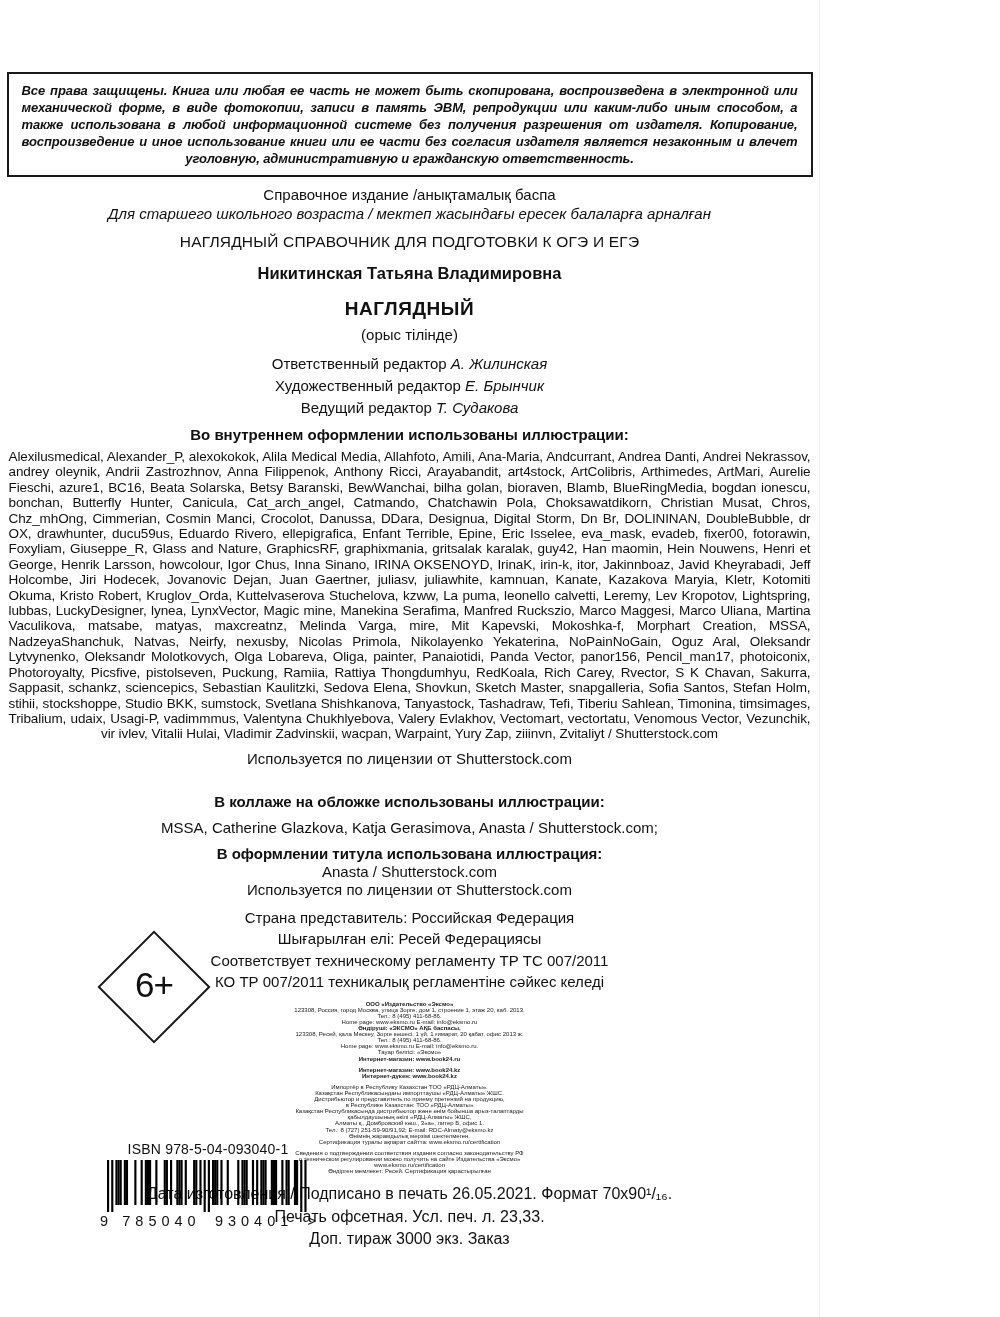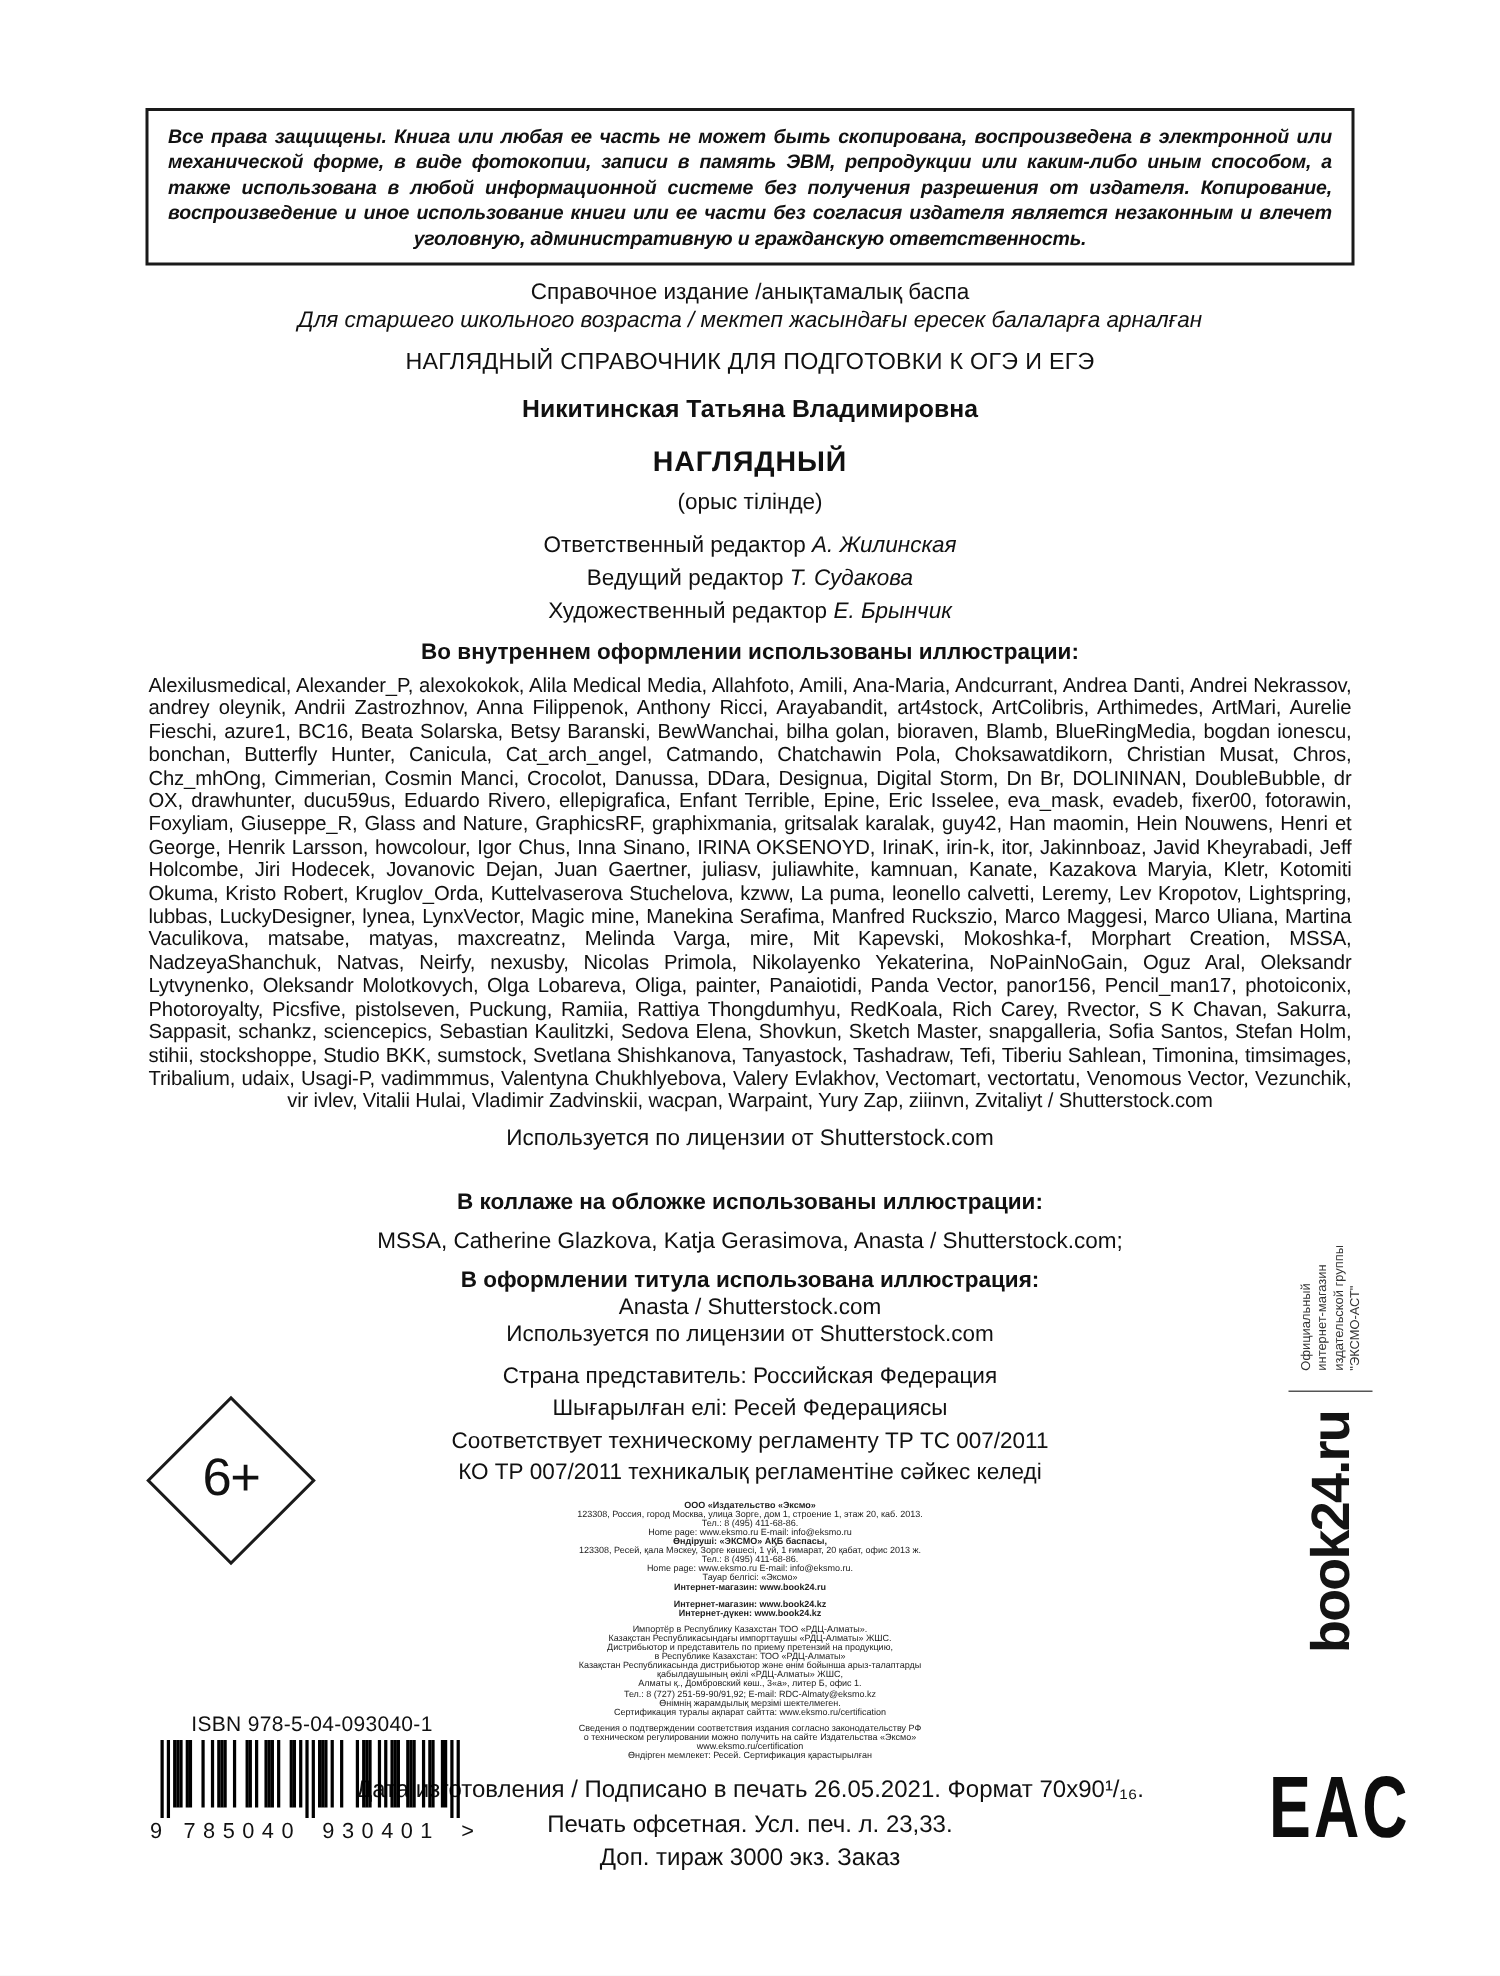--- a/index.html
+++ b/index.html
@@ -1,17 +1,17 @@
 <!DOCTYPE html>
 <html><head>
 <meta charset="utf-8">
 <style>
   html,body{margin:0;padding:0;background:#fff;}
   .sheet{
-    position:relative;width:1000px;height:1317px;background:#fff;color:#111;
+    position:relative;width:819px;height:1317px;background:#fff;color:#111;
     font-family:"Liberation Sans",sans-serif;overflow:hidden;outline:1px solid #ececec;
   }
   .center{text-align:center;}
   .copy-box{
     margin:72px auto 0;width:776px;border:2px solid #1a1a1a;padding:8px 13px;
     font-size:13px;line-height:17px;font-style:italic;font-weight:700;
     text-align:justify;text-align-last:center;letter-spacing:-0.1px;
   }
   .edition{margin-top:9px;font-size:15px;}
   .age-line{margin-top:2px;font-size:15px;font-style:italic;}
@@ -83,22 +83,22 @@
 
   <div class="edition center">Справочное издание /анықтамалық баспа</div>
   <div class="age-line center">Для старшего школьного возраста / мектеп жасындағы ересек балаларға арналған</div>
   <div class="series center">НАГЛЯДНЫЙ СПРАВОЧНИК ДЛЯ ПОДГОТОВКИ К ОГЭ И ЕГЭ</div>
   <div class="author center">Никитинская Татьяна Владимировна</div>
   <div class="book-title center">НАГЛЯДНЫЙ</div>
   <div class="title-note center">(орыс тілінде)</div>
 
   <div class="editors center">
       <div class="editor-line"><span>Ответственный редактор</span> <span class="it">А. Жилинская</span></div>
+      <div class="editor-line"><span>Художественный редактор</span> <span class="it">Е. Брынчик</span></div>
       <div class="editor-line"><span>Ведущий редактор</span> <span class="it">Т. Судакова</span></div>
-      <div class="editor-line"><span>Художественный редактор</span> <span class="it">Е. Брынчик</span></div>
     </div>
 
   <div class="credits-head center">Во внутреннем оформлении использованы иллюстрации:</div>
   <div class="credits">Alexilusmedical, Alexander_P, alexokokok, Alila Medical Media, Allahfoto, Amili, Ana-Maria, Andcurrant, Andrea Danti, Andrei Nekrassov, andrey oleynik, Andrii Zastrozhnov, Anna Filippenok, Anthony Ricci, Arayabandit, art4stock, ArtColibris, Arthimedes, ArtMari, Aurelie Fieschi, azure1, BC16, Beata Solarska, Betsy Baranski, BewWanchai, bilha golan, bioraven, Blamb, BlueRingMedia, bogdan ionescu, bonchan, Butterfly Hunter, Canicula, Cat_arch_angel, Catmando, Chatchawin Pola, Choksawatdikorn, Christian Musat, Chros, Chz_mhOng, Cimmerian, Cosmin Manci, Crocolot, Danussa, DDara, Designua, Digital Storm, Dn Br, DOLININAN, DoubleBubble, dr OX, drawhunter, ducu59us, Eduardo Rivero, ellepigrafica, Enfant Terrible, Epine, Eric Isselee, eva_mask, evadeb, fixer00, fotorawin, Foxyliam, Giuseppe_R, Glass and Nature, GraphicsRF, graphixmania, gritsalak karalak, guy42, Han maomin, Hein Nouwens, Henri et George, Henrik Larsson, howcolour, Igor Chus, Inna Sinano, IRINA OKSENOYD, IrinaK, irin-k, itor, Jakinnboaz, Javid Kheyrabadi, Jeff Holcombe, Jiri Hodecek, Jovanovic Dejan, Juan Gaertner, juliasv, juliawhite, kamnuan, Kanate, Kazakova Maryia, Kletr, Kotomiti Okuma, Kristo Robert, Kruglov_Orda, Kuttelvaserova Stuchelova, kzww, La puma, leonello calvetti, Leremy, Lev Kropotov, Lightspring, lubbas, LuckyDesigner, lynea, LynxVector, Magic mine, Manekina Serafima, Manfred Ruckszio, Marco Maggesi, Marco Uliana, Martina Vaculikova, matsabe, matyas, maxcreatnz, Melinda Varga, mire, Mit Kapevski, Mokoshka-f, Morphart Creation, MSSA, NadzeyaShanchuk, Natvas, Neirfy, nexusby, Nicolas Primola, Nikolayenko Yekaterina, NoPainNoGain, Oguz Aral, Oleksandr Lytvynenko, Oleksandr Molotkovych, Olga Lobareva, Oliga, painter, Panaiotidi, Panda Vector, panor156, Pencil_man17, photoiconix, Photoroyalty, Picsfive, pistolseven, Puckung, Ramiia, Rattiya Thongdumhyu, RedKoala, Rich Carey, Rvector, S K Chavan, Sakurra, Sappasit, schankz, sciencepics, Sebastian Kaulitzki, Sedova Elena, Shovkun, Sketch Master, snapgalleria, Sofia Santos, Stefan Holm, stihii, stockshoppe, Studio BKK, sumstock, Svetlana Shishkanova, Tanyastock, Tashadraw, Tefi, Tiberiu Sahlean, Timonina, timsimages, Tribalium, udaix, Usagi-P, vadimmmus, Valentyna Chukhlyebova, Valery Evlakhov, Vectomart, vectortatu, Venomous Vector, Vezunchik, vir ivlev, Vitalii Hulai, Vladimir Zadvinskii, wacpan, Warpaint, Yury Zap, ziiinvn, Zvitaliyt / Shutterstock.com</div>
   <div class="lic center">Используется по лицензии от Shutterstock.com</div>
 
   <div class="cover-head center">В коллаже на обложке использованы иллюстрации:</div>
   <div class="cover-credits center">MSSA, Catherine Glazkova, Katja Gerasimova, Anasta / Shutterstock.com;</div>
 
   <div class="tp-head center">В оформлении титула использована иллюстрация:</div>

